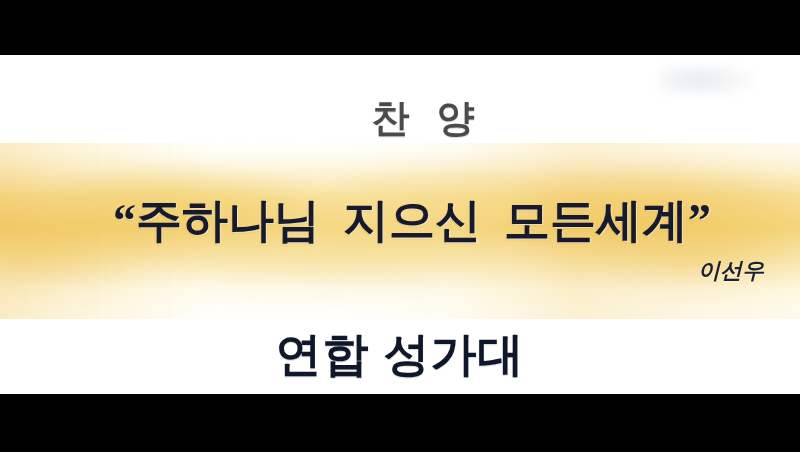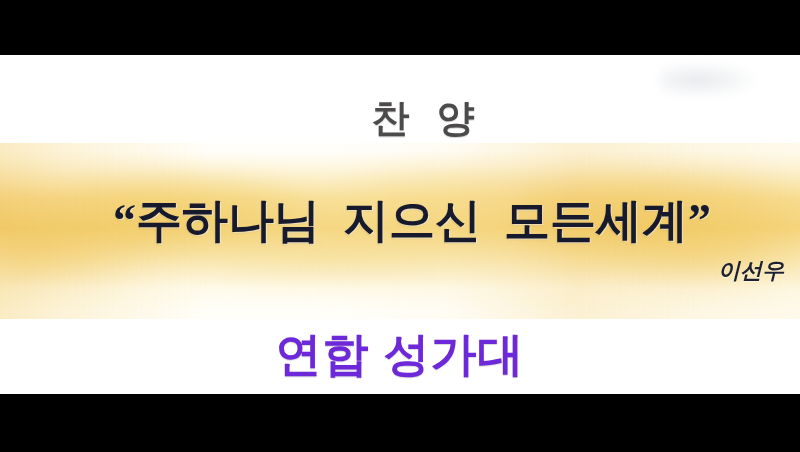--- a/index.html
+++ b/index.html
@@ -158,42 +158,42 @@
     line-height: 56px;
     color: #171a2c;
     text-shadow: 1px 1px 1px rgba(255,255,255,0.55),
                  0 1px 2px rgba(90,70,20,0.22);
     margin-left: 12px;
   }
 
   #composer {
     left: 0; top: 203px;
     width: 800px;
-    padding-right: 16px;
+    padding-right: 36px;
     box-sizing: border-box;
     text-align: right;
     font-family: "Liberation Serif", "DejaVu Serif", serif;
     font-weight: 700;
     font-style: italic;
     font-size: 22px;
     line-height: 26px;
     color: #1d2030;
     text-shadow: 0 1px 1px rgba(255,255,255,0.5);
   }
 
   #performer {
     left: 0; top: 272px;
     width: 800px;
     text-align: center;
     font-family: "Liberation Sans", "DejaVu Sans", sans-serif;
     font-weight: 700;
     font-size: 46px;
     line-height: 54px;
     letter-spacing: 1px;
-    color: #6d28d9;
+    color: #0f172a;
     text-shadow: 0 1px 1px rgba(0,0,0,0.16);
   }
 </style>
 </head>
 <body>
 
 <div id="slide">
 
   <div class="letterbox top"></div>
 

